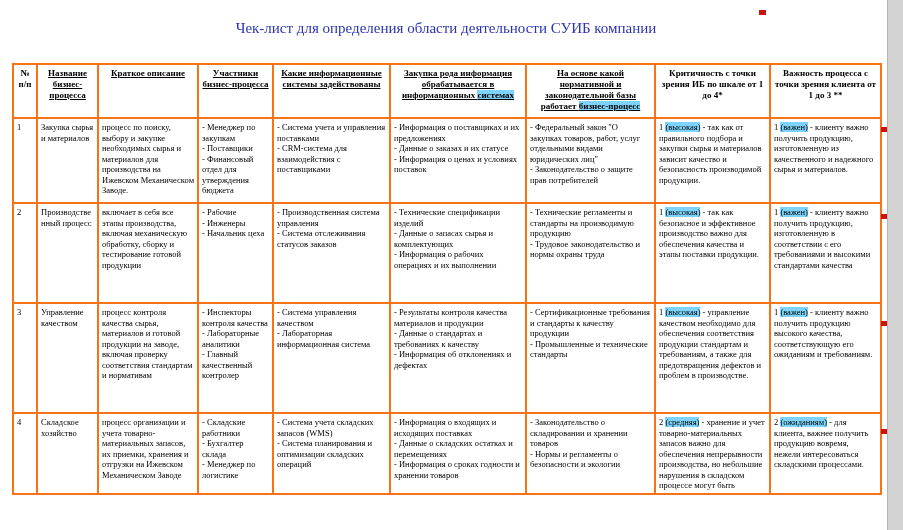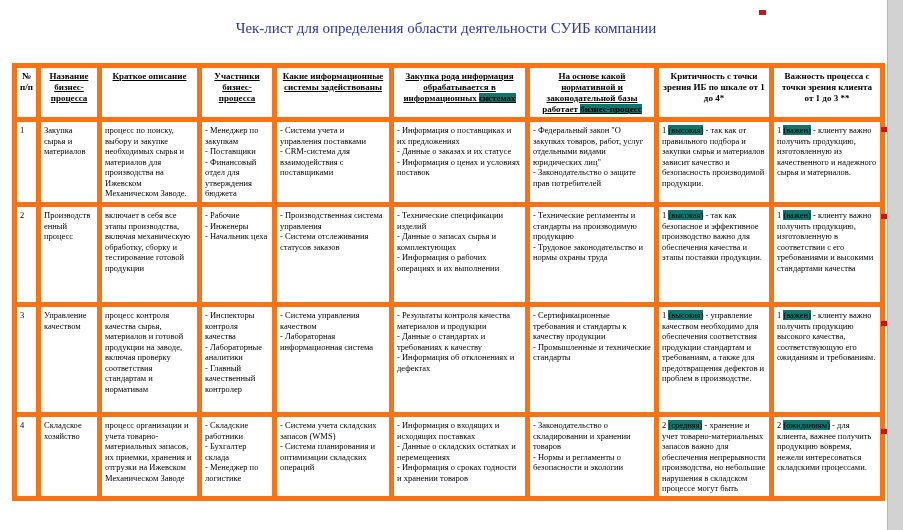--- a/index.html
+++ b/index.html
@@ -15,36 +15,36 @@
   }
   .doc-title{
     position:absolute;left:12px;top:20px;width:868px;
     text-align:center;font-weight:normal;font-size:15px;color:#2b35b0;
   }
   table.checklist{
     position:absolute;left:12px;top:63px;width:868px;
     border-collapse:collapse;table-layout:fixed;
   }
   .checklist th,.checklist td{
-    border:5px solid #f97316;
+    border:2px solid #f97316;
     vertical-align:top;
     padding:3px 3px 2px 3px;
     overflow-wrap:break-word;
     word-wrap:break-word;
   }
   .checklist th{
     font-weight:bold;text-align:center;
     font-size:9px;line-height:11px;
   }
   .checklist td{
     font-size:8.5px;line-height:10.5px;text-align:left;
   }
   .pre{white-space:pre-line;margin-top:17px;}
   .u{text-decoration:underline;}
-  .hl{background:#0f766e;}
+  .hl{background:#7dd3fc;}
   tr.hr{height:54px;}
   tr.r1{height:85px;}
   tr.r2{height:100px;}
   tr.r3{height:110px;}
   .red-mark{
     position:absolute;width:7px;height:5px;background:#cc1111;
   }
 </style>
 </head>
 <body>

